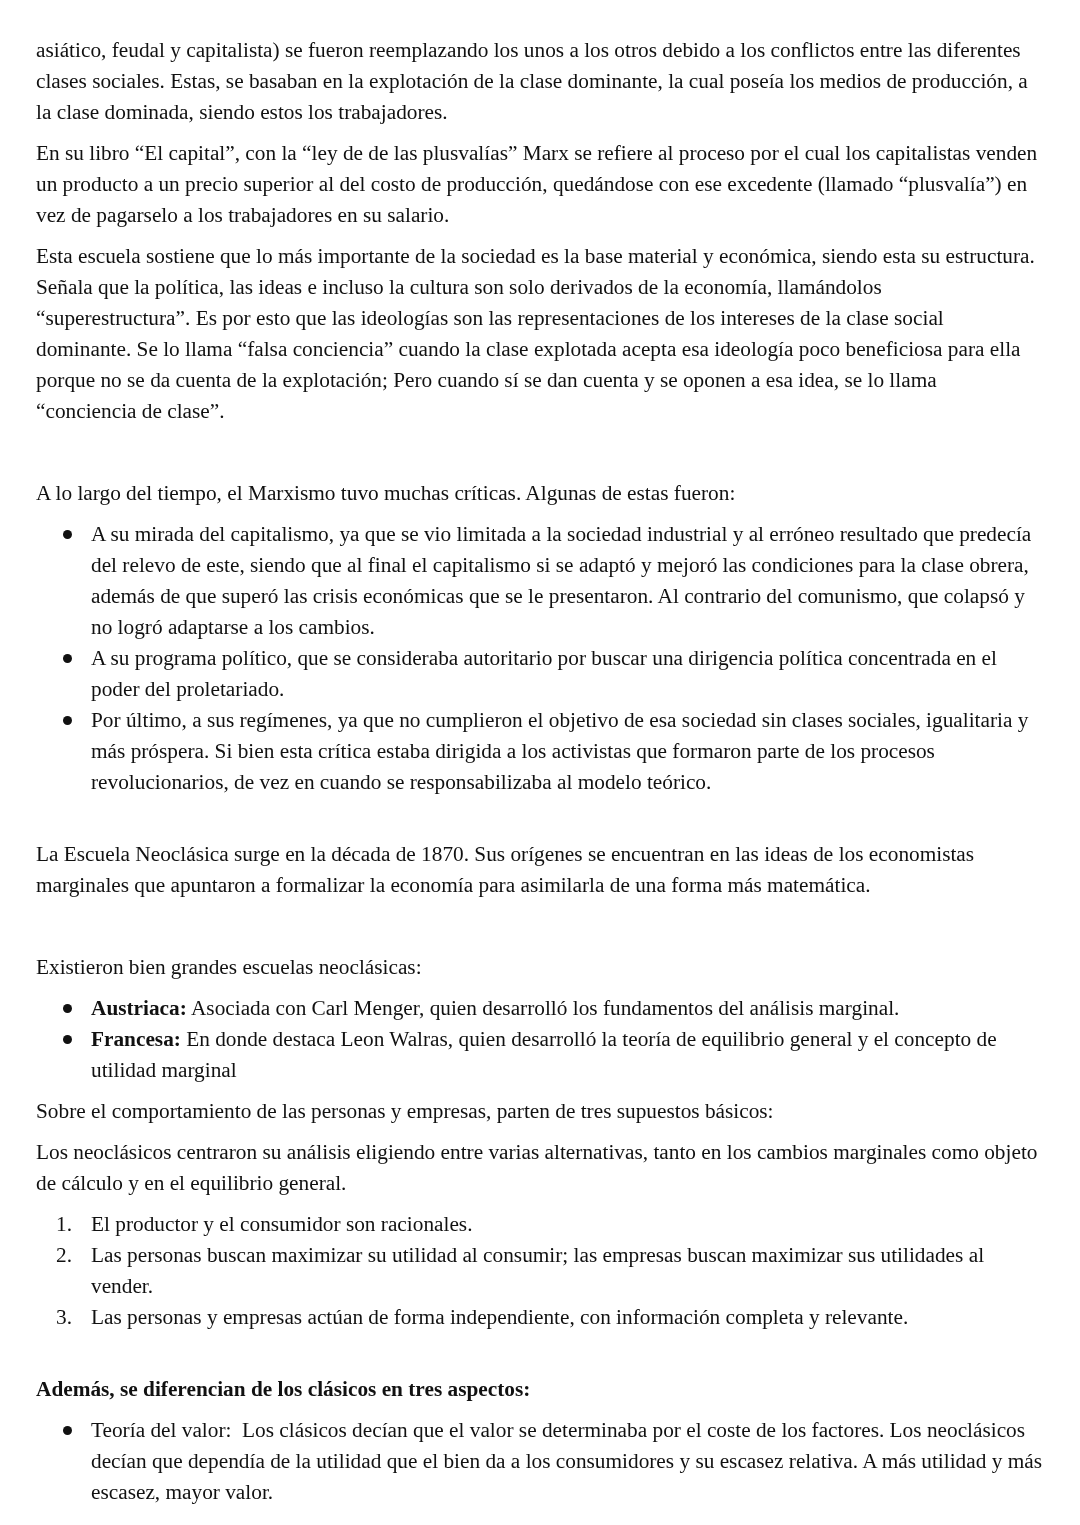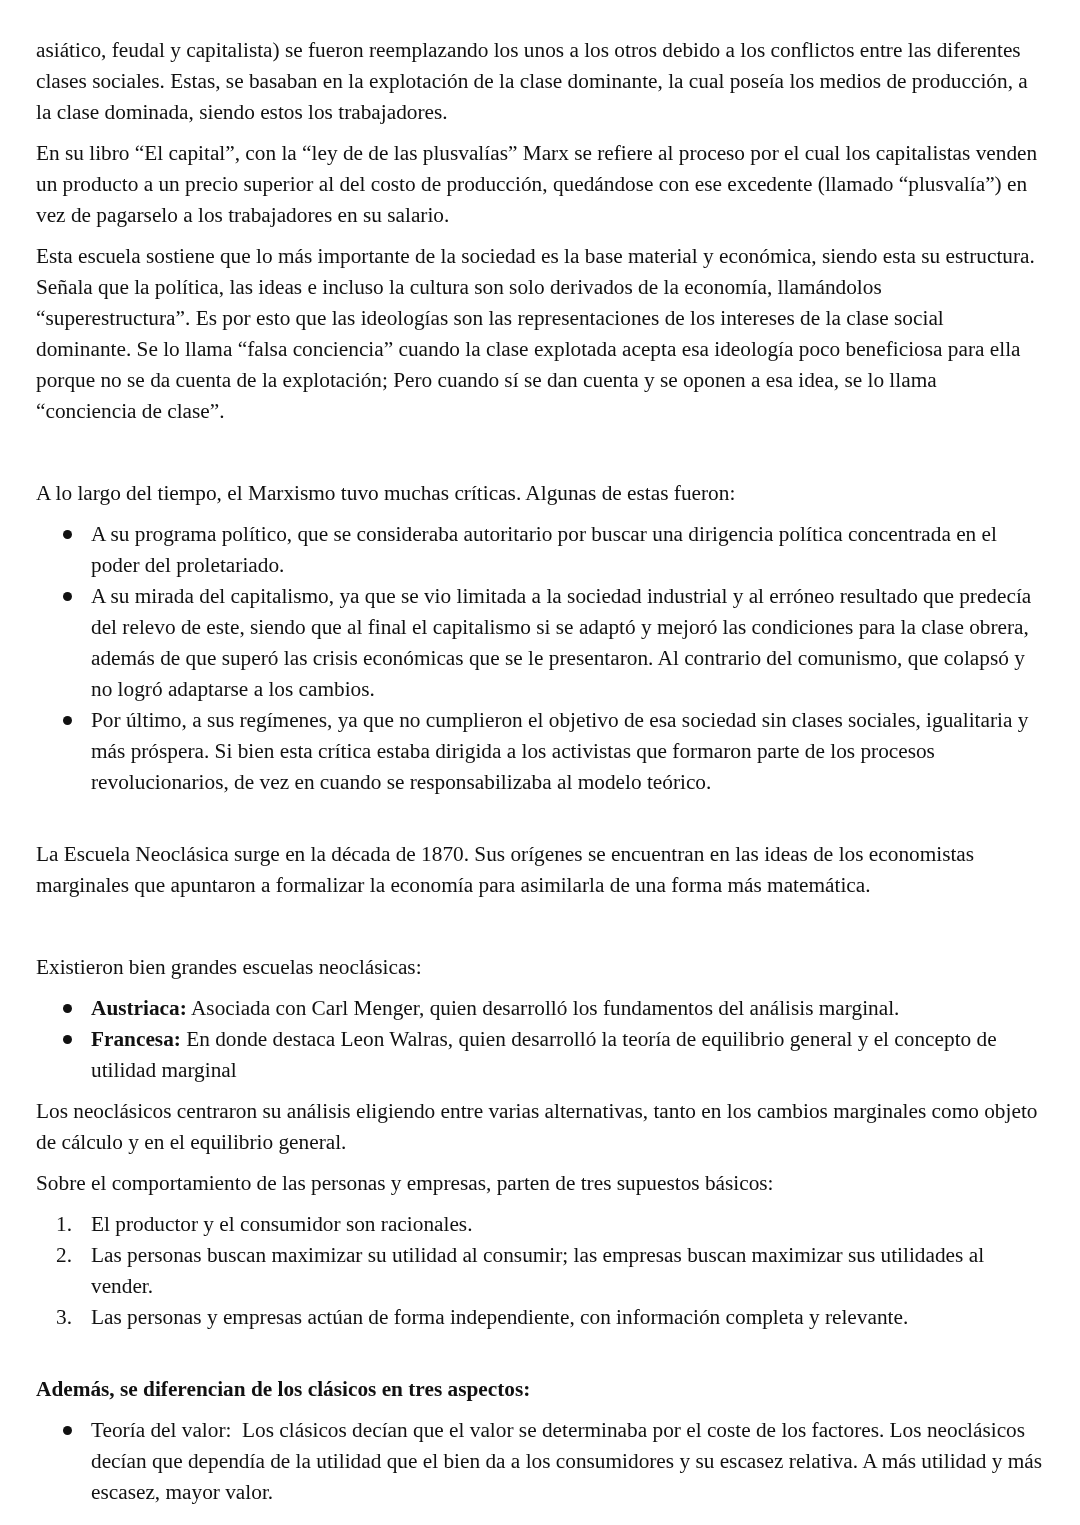--- a/index.html
+++ b/index.html
@@ -78,25 +78,25 @@
   <p>asiático, feudal y capitalista) se fueron reemplazando los unos a los otros debido a los conflictos entre las diferentes clases sociales. Estas, se basaban en la explotación de la clase dominante, la cual poseía los medios de producción, a la clase dominada, siendo estos los trabajadores.</p>
   <p>En su libro “El capital”, con la “ley de de las plusvalías” Marx se refiere al proceso por el cual los capitalistas venden un producto a un precio superior al del costo de producción, quedándose con ese excedente (llamado “plusvalía”) en vez de pagarselo a los trabajadores en su salario.</p>
   <p>Esta escuela sostiene que lo más importante de la sociedad es la base material y económica, siendo esta su estructura. Señala que la política, las ideas e incluso la cultura son solo derivados de la economía, llamándolos “superestructura”. Es por esto que las ideologías son las representaciones de los intereses de la clase social dominante. Se lo llama “falsa conciencia” cuando la clase explotada acepta esa ideología poco beneficiosa para ella porque no se da cuenta de la explotación; Pero cuando sí se dan cuenta y se oponen a esa idea, se lo llama “conciencia de clase”.</p>
 
   <div class="blank"></div>
 
   <p>A lo largo del tiempo, el Marxismo tuvo muchas críticas. Algunas de estas fueron:</p>
   <ul>
     <li class="li">
       <span class="bullet"><span class="bullet-dot"></span></span>
-      <span>A su programa político, que se consideraba autoritario por buscar una dirigencia política concentrada en el poder del proletariado.</span>
+      <span>A su mirada del capitalismo, ya que se vio limitada a la sociedad industrial y al erróneo resultado que predecía del relevo de este, siendo que al final el capitalismo si se adaptó y mejoró las condiciones para la clase obrera, además de que superó las crisis económicas que se le presentaron. Al contrario del comunismo, que colapsó y no logró adaptarse a los cambios.</span>
     </li>
     <li class="li">
       <span class="bullet"><span class="bullet-dot"></span></span>
-      <span>A su mirada del capitalismo, ya que se vio limitada a la sociedad industrial y al erróneo resultado que predecía del relevo de este, siendo que al final el capitalismo si se adaptó y mejoró las condiciones para la clase obrera, además de que superó las crisis económicas que se le presentaron. Al contrario del comunismo, que colapsó y no logró adaptarse a los cambios.</span>
+      <span>A su programa político, que se consideraba autoritario por buscar una dirigencia política concentrada en el poder del proletariado.</span>
     </li>
     <li class="li">
       <span class="bullet"><span class="bullet-dot"></span></span>
       <span>Por último, a sus regímenes, ya que no cumplieron el objetivo de esa sociedad sin clases sociales, igualitaria y más próspera. Si bien esta crítica estaba dirigida a los activistas que formaron parte de los procesos revolucionarios, de vez en cuando se responsabilizaba al modelo teórico.</span>
     </li>
   </ul>
 
   <div class="blank"></div>
 
   <p>La Escuela Neoclásica surge en la década de 1870. Sus orígenes se encuentran en las ideas de los economistas marginales que apuntaron a formalizar la economía para asimilarla de una forma más matemática.</p>
@@ -108,22 +108,22 @@
     <li class="li">
       <span class="bullet"><span class="bullet-dot"></span></span>
       <span class="bold">Austriaca:</span><span> Asociada con Carl Menger, quien desarrolló los fundamentos del análisis marginal.</span>
     </li>
     <li class="li">
       <span class="bullet"><span class="bullet-dot"></span></span>
       <span class="bold">Francesa:</span><span> En donde destaca Leon Walras, quien desarrolló la teoría de equilibrio general y el concepto de utilidad marginal</span>
     </li>
   </ul>
 
+  <p>Sobre el comportamiento de las personas y empresas, parten de tres supuestos básicos:</p>
   <p>Los neoclásicos centraron su análisis eligiendo entre varias alternativas, tanto en los cambios marginales como objeto de cálculo y en el equilibrio general.</p>
-  <p>Sobre el comportamiento de las personas y empresas, parten de tres supuestos básicos:</p>
   <ol>
     <li class="li">
       <span class="num">1.</span>
       <span>El productor y el consumidor son racionales.</span>
     </li>
     <li class="li">
       <span class="num">2.</span>
       <span>Las personas buscan maximizar su utilidad al consumir; las empresas buscan maximizar sus utilidades al vender.</span>
     </li>
     <li class="li">

